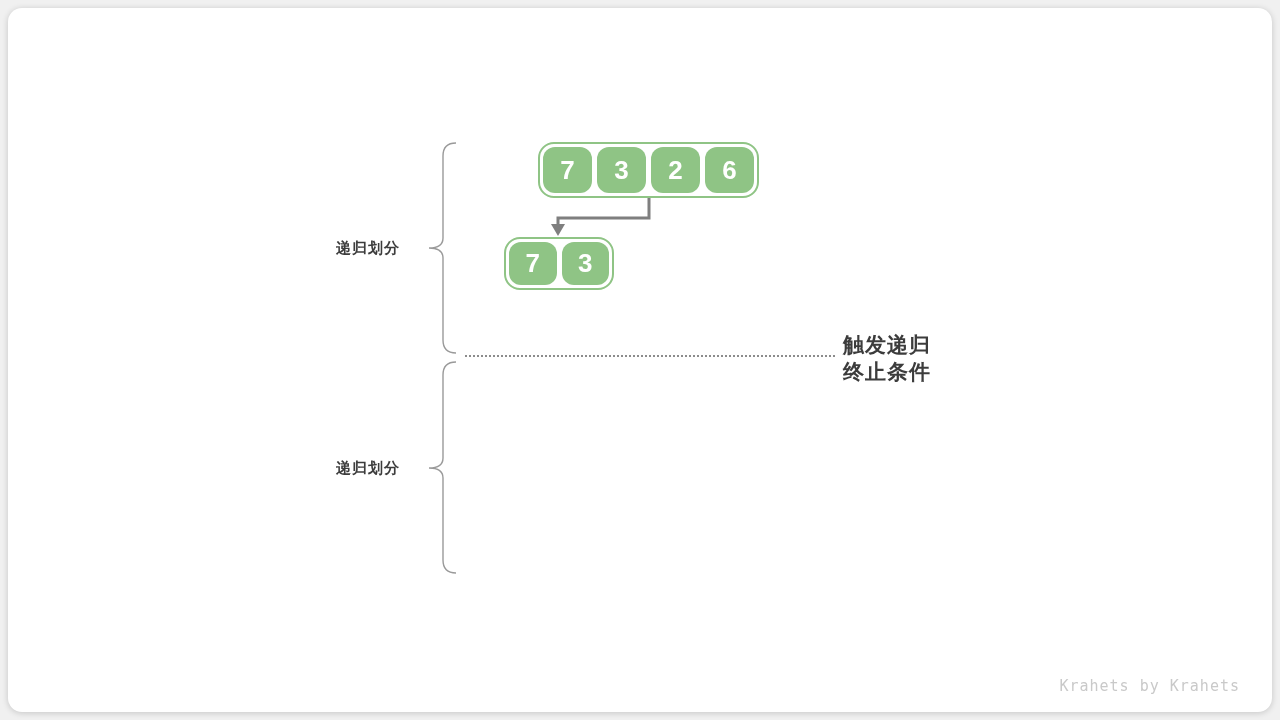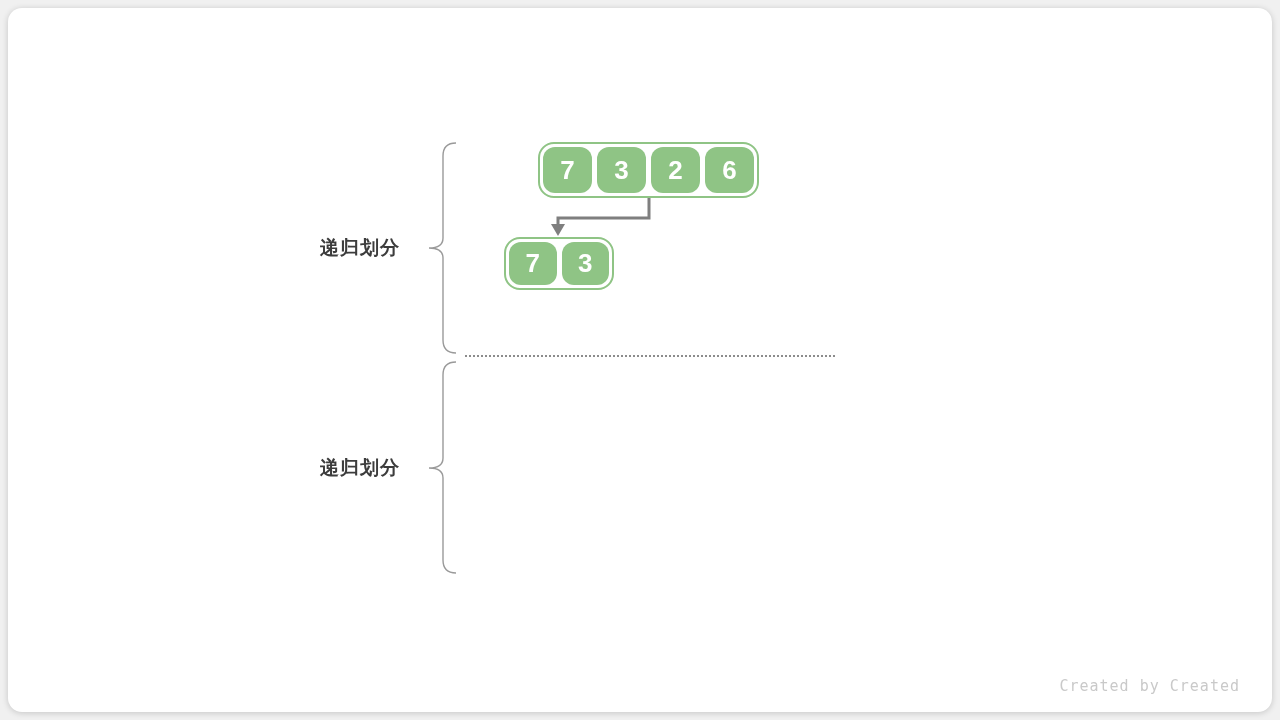--- a/index.html
+++ b/index.html
@@ -27,21 +27,21 @@
     box-shadow:0 1px 6px rgba(0,0,0,0.18);
   }
   .overlay-svg{position:absolute;left:0;top:0;width:1280px;height:720px;pointer-events:none;}
   .brace{fill:none;stroke:var(--brace-gray);stroke-width:1.4px;}
   .arrow-line{fill:none;stroke:var(--arrow-gray);stroke-width:3px;}
   .arrow-head{fill:var(--arrow-gray);stroke:none;}
 
   .phase-label{
     position:absolute;left:260px;width:140px;
     text-align:right;
-    font-size:19px;font-weight:bold;color:var(--label-dark);
+    font-size:15px;font-weight:bold;color:var(--label-dark);
     line-height:26px;letter-spacing:1px;
   }
   .phase-label.p1{top:235px;}
   .phase-label.p2{top:455px;}
 
   .array-box{
     position:absolute;
     box-sizing:border-box;
     background:var(--card-bg);
     border:2px solid var(--cell-green);
@@ -98,15 +98,19 @@
     <div class="array-cell">6</div>
   </div>
 
   <div class="array-box level2">
     <div class="array-cell">7</div>
     <div class="array-cell">3</div>
   </div>
 
   <div class="dotted-divider"></div>
 
+  <div class="termination-label">
+    <div>触发递归</div>
+    <div>终止条件</div>
+  </div>
 
-  <div class="watermark">Created by Created</div>
+  <div class="watermark">Krahets by Krahets</div>
 </div>
 
 </body></html>

